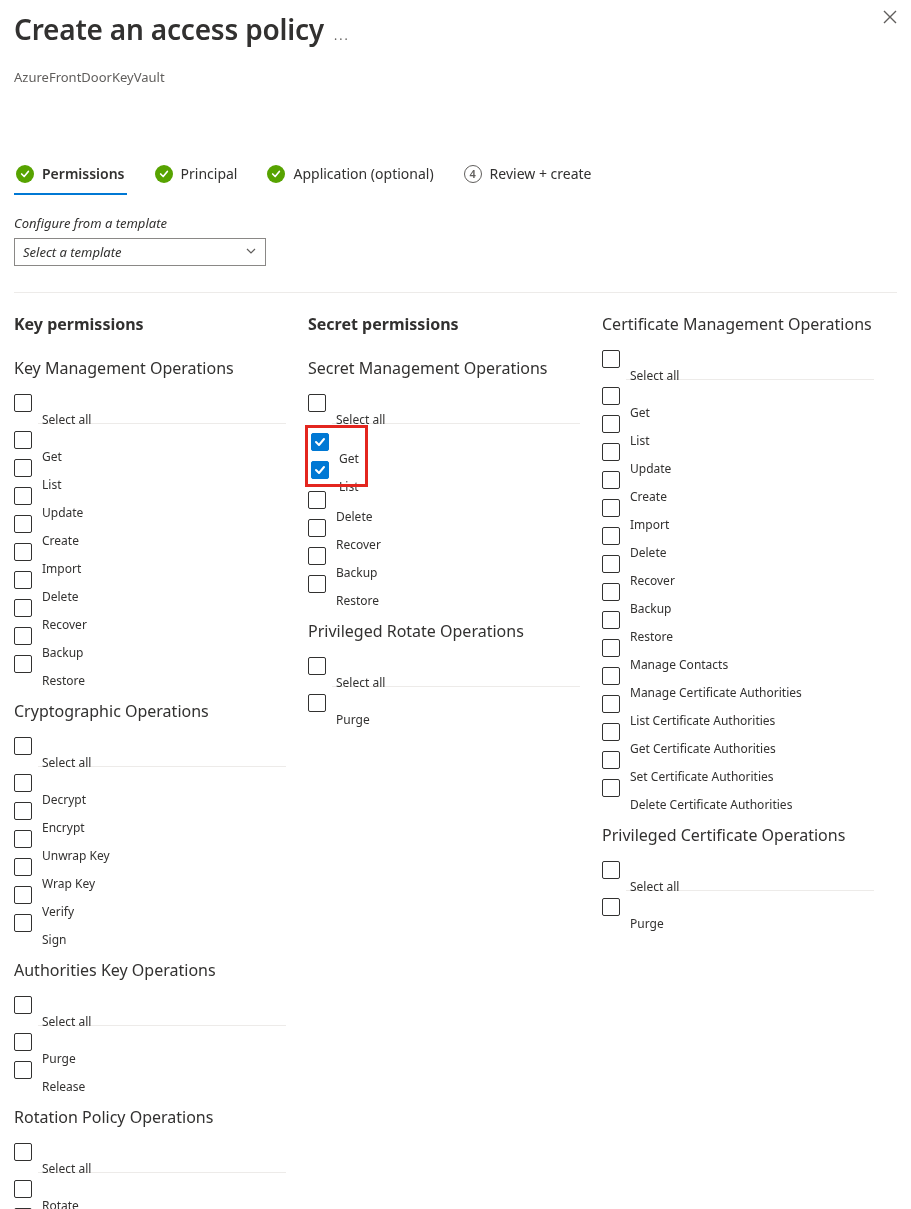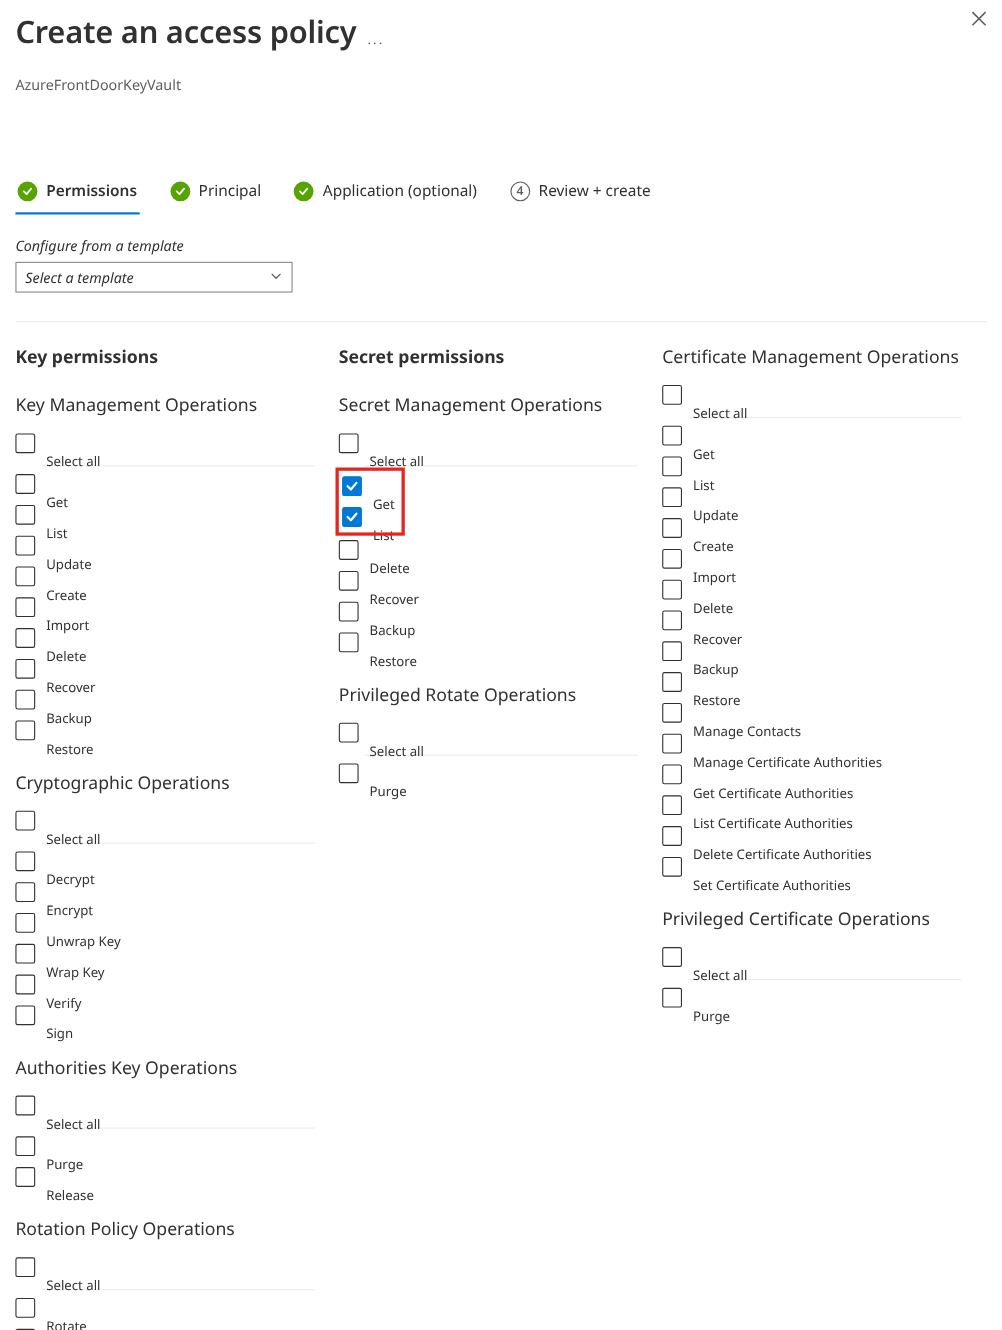--- a/index.html
+++ b/index.html
@@ -323,34 +323,34 @@
           <div class="chk-row">
             <span class="box"></span>
             <span class="chk-label">Manage Contacts</span>
           </div>
           <div class="chk-row">
             <span class="box"></span>
             <span class="chk-label">Manage Certificate Authorities</span>
           </div>
           <div class="chk-row">
             <span class="box"></span>
+            <span class="chk-label">List Certificate Authorities</span>
+          </div>
+          <div class="chk-row">
+            <span class="box"></span>
             <span class="chk-label">Get Certificate Authorities</span>
           </div>
           <div class="chk-row">
             <span class="box"></span>
-            <span class="chk-label">List Certificate Authorities</span>
+            <span class="chk-label">Set Certificate Authorities</span>
           </div>
           <div class="chk-row">
             <span class="box"></span>
             <span class="chk-label">Delete Certificate Authorities</span>
           </div>
-          <div class="chk-row">
-            <span class="box"></span>
-            <span class="chk-label">Set Certificate Authorities</span>
-          </div>
         </div>
         <div class="group">
           <div class="group-title">Privileged Certificate Operations</div>
           <div class="chk-row">
             <span class="box"></span>
             <span class="chk-label">Select all</span>
           </div>
           <div class="group-sep"></div>
           <div class="chk-row">
             <span class="box"></span>

